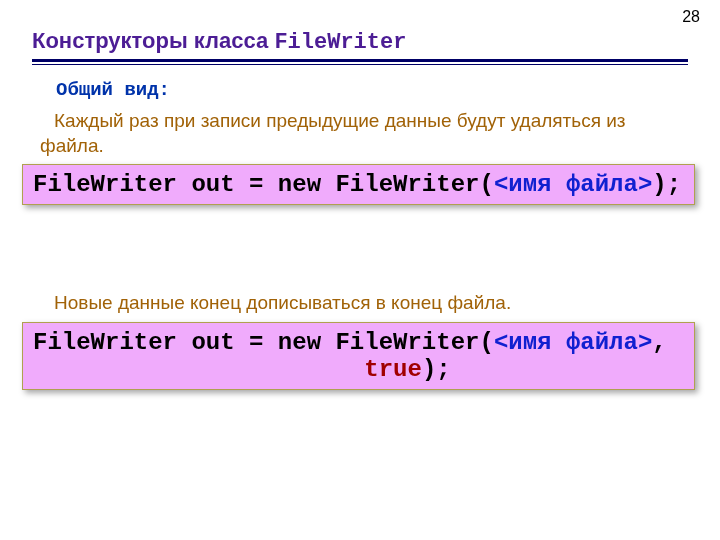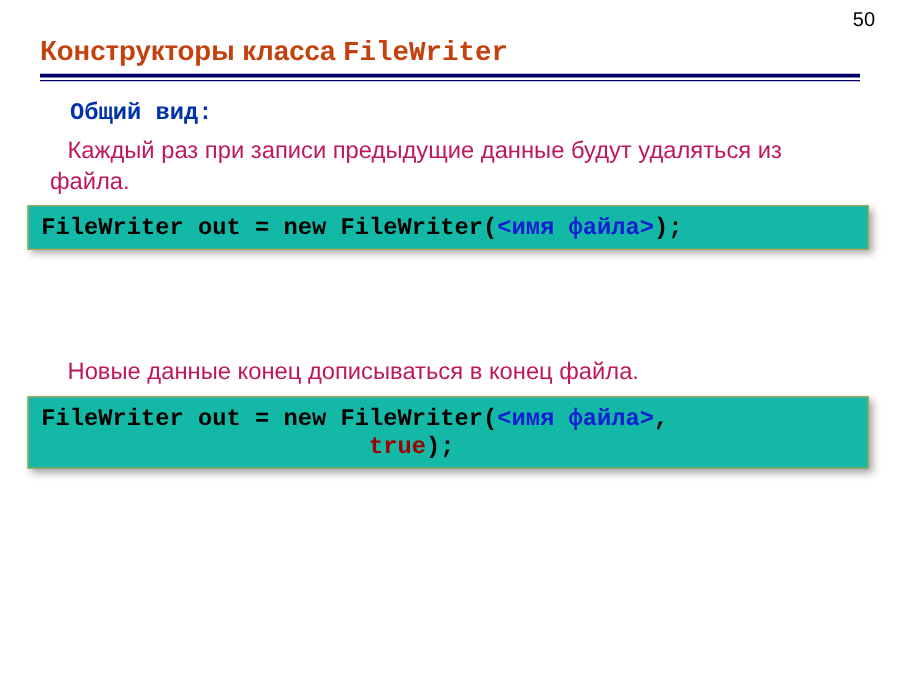--- a/index.html
+++ b/index.html
@@ -16,21 +16,21 @@
     position: absolute;
     top: 8px;
     right: 20px;
     font-size: 16px;
     color: #000;
   }
   .title {
     margin: 28px 0 0 32px;
     font-size: 22px;
     font-weight: bold;
-    color: #c2410c;
+    color: #4c1d95;
   }
   .title .mono {
     font-family: "Courier New", monospace;
   }
   .title-rule {
     margin: 4px 32px 0 32px;
     border: none;
     border-top: 3px solid #000066;
     border-bottom: 1px solid #000066;
     height: 2px;
@@ -39,43 +39,43 @@
   .subtitle {
     margin: 14px 0 0 56px;
     font-size: 19px;
     font-weight: bold;
     color: #0033aa;
     font-family: Liberation Mono, monospace;
   }
   .body-text {
     margin: 8px 40px 6px 40px;
     font-size: 19px;
-    color: #be185d;
+    color: #a16207;
     line-height: 1.3;
     text-indent: 14px;
   }
   .code-box {
     margin: 4px 25px 0 22px;
-    background: #14b8a6;
+    background: #f0abfc;
     border: 1px solid #b0a050;
     box-shadow: 3px 3px 6px rgba(0,0,0,0.35);
     padding: 6px 10px;
     font-family: "Courier New", monospace;
-    font-size: 19px;
+    font-size: 24px;
     font-weight: bold;
     white-space: pre;
   }
   .kw-blue { color: #1020d0; }
   .kw-red  { color: #a00000; text-align: center; }
   .gap { height: 78px; }
 </style>
 </head>
 <body>
 
-<div class="page-number">50</div>
+<div class="page-number">28</div>
 
 <div class="title">
   <span>Конструкторы класса </span><span class="mono">FileWriter</span>
 </div>
 <hr class="title-rule">
 
 <div class="subtitle">Общий вид:</div>
 
 <div class="body-text">Каждый раз при  записи предыдущие данные будут удаляться из файла.</div>
 

